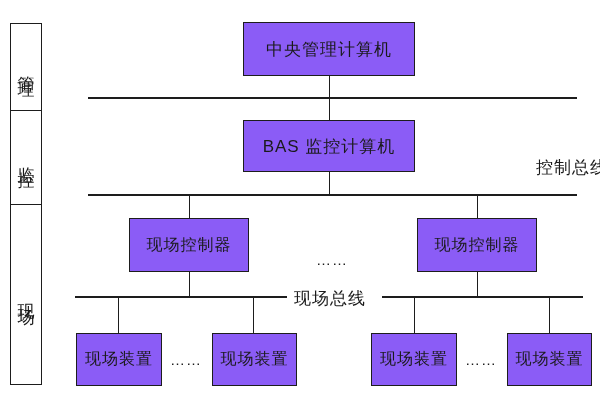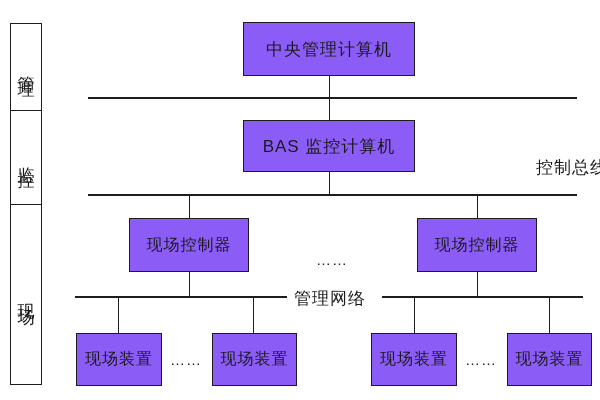--- a/index.html
+++ b/index.html
@@ -103,21 +103,21 @@
   <div class="vline" style="left:252.5px; top:297px; height:36px;"></div>
   <div class="vline" style="left:413.5px; top:297px; height:36px;"></div>
   <div class="vline" style="left:548.5px; top:297px; height:36px;"></div>
 
   <div class="hline" style="left:88px; top:97px; width:489px;"></div>
   <div class="hline" style="left:88px; top:194px; width:489px;"></div>
   <div class="hline" style="left:75px; top:296px; width:212px;"></div>
   <div class="hline" style="left:382px; top:296px; width:201px;"></div>
 
   <div class="bus-label" style="left:488px; top:156px;margin-left:48px;">控制总线</div>
-  <div class="bus-label" style="left:294px; top:287px;">管理网络</div>
+  <div class="bus-label" style="left:294px; top:287px;">现场总线</div>
 
   <div class="node big" style="left:243px; top:22px; width:172px; height:54px;">中央管理计算机</div>
   <div class="node big" style="left:243px; top:120px; width:172px; height:52px;">BAS 监控计算机</div>
   <div class="node" style="left:129px; top:218px; width:120px; height:54px;">现场控制器</div>
   <div class="node" style="left:417px; top:218px; width:120px; height:54px;">现场控制器</div>
   <div class="node" style="left:76px; top:333px; width:86px; height:53px;">现场装置</div>
   <div class="node" style="left:212px; top:333px; width:85px; height:53px;">现场装置</div>
   <div class="node" style="left:371px; top:333px; width:86px; height:53px;">现场装置</div>
   <div class="node" style="left:507px; top:333px; width:85px; height:53px;">现场装置</div>
 

